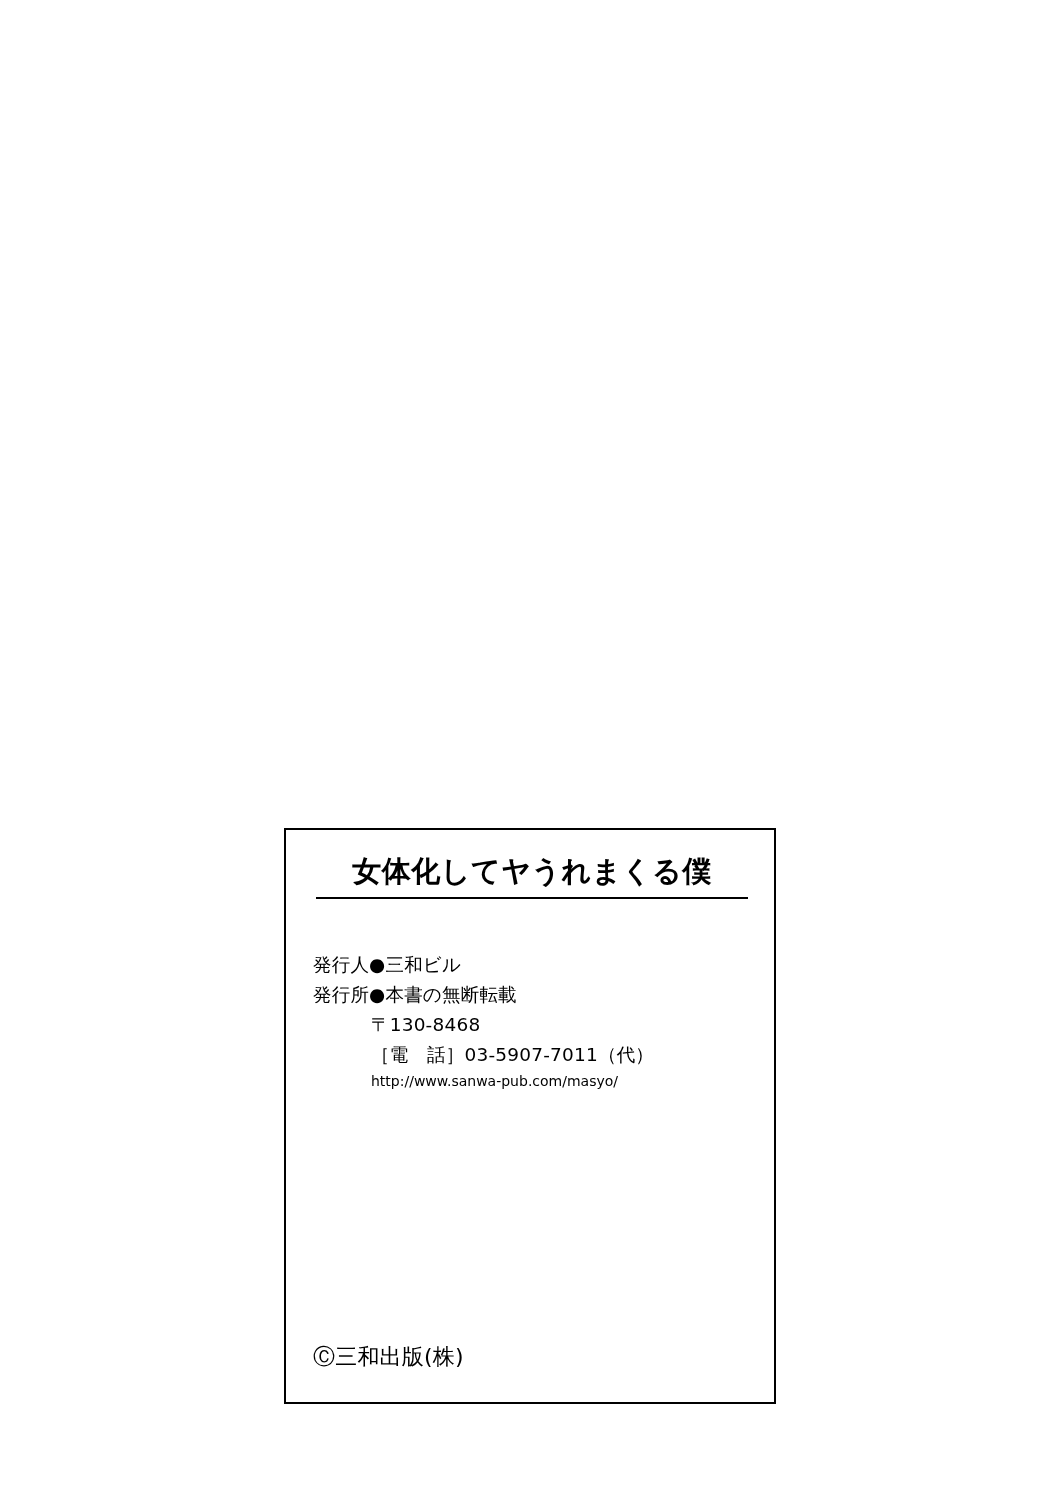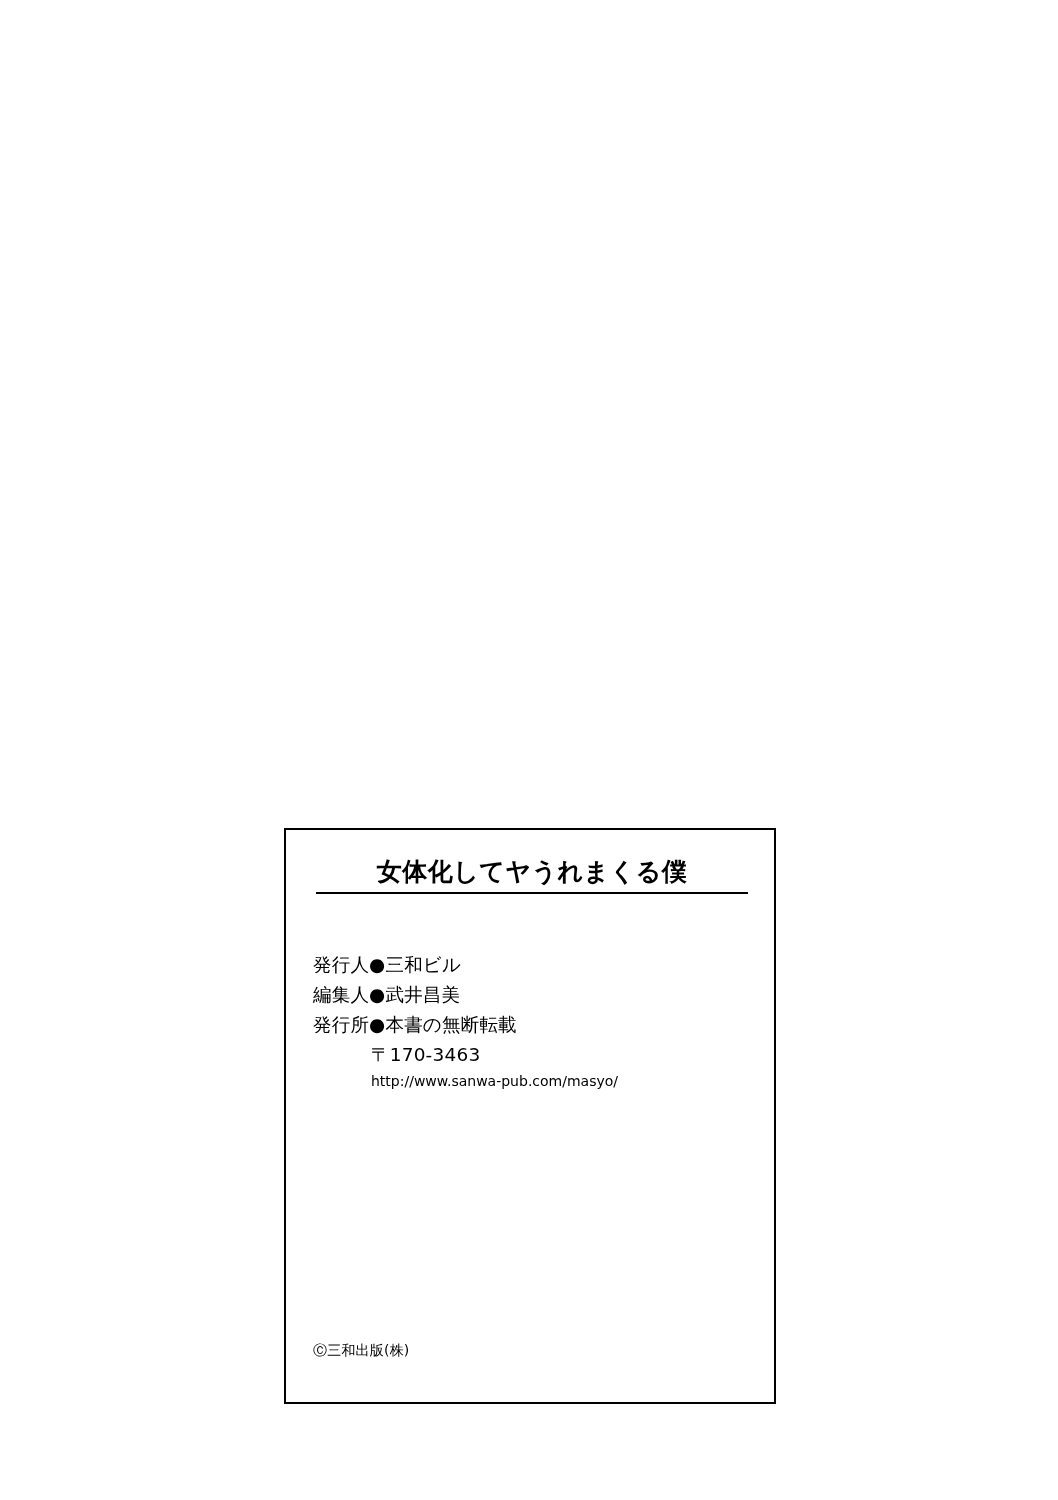--- a/index.html
+++ b/index.html
@@ -37,23 +37,23 @@
   }
 
   
   .title-block {
     position: absolute;
     left: 30px;
     top: 26px;
     width: 432px;
   }
   .title {
-    font-family: Liberation Sans, sans-serif;
+    font-family: Liberation Mono, monospace;
     font-weight: bold;
-    font-size: 25px;
+    font-size: 29px;
     letter-spacing: 0.5px;
     text-align: center;
     line-height: 1.25;
     white-space: nowrap;
   }
   .title-rule {
     margin-top: 5px;
     border-bottom: 2px solid #000000;
     width: 100%;
   }
@@ -98,41 +98,41 @@
   .notices .note.wrap {
     padding-left: 17px;
     text-indent: -17px;
   }
 
   
   .copyright {
     position: absolute;
     left: 27px;
     top: 512px;
-    font-size: 14px;
+    font-size: 22px;
     letter-spacing: 0.2px;
     white-space: nowrap;
   }
 </style>
 </head>
 <body>
 
 <div class="colophon">
   <div class="inner">
 
     <div class="title-block">
       <div class="title">女体化してヤうれまくる僕</div>
       <div class="title-rule"></div>
     </div>
 
     <div class="imprint">
       <span class="row">発行人●三和ビル</span>
-      <span class="row">編集人●武井昌美</span>
       <span class="row">発行所●本書の無断転載</span>
-      <span class="row indent">〒170-3463</span>
+      <span class="row indent">〒130-8468</span>
+      <span class="row indent">［電　話］03-5907-7011（代）</span>
       <span class="row url">http://www.sanwa-pub.com/masyo/</span>
     </div>
 
 
     <div class="copyright">Ⓒ三和出版(株)</div>
 
   </div>
 </div>
 
 </body></html>

